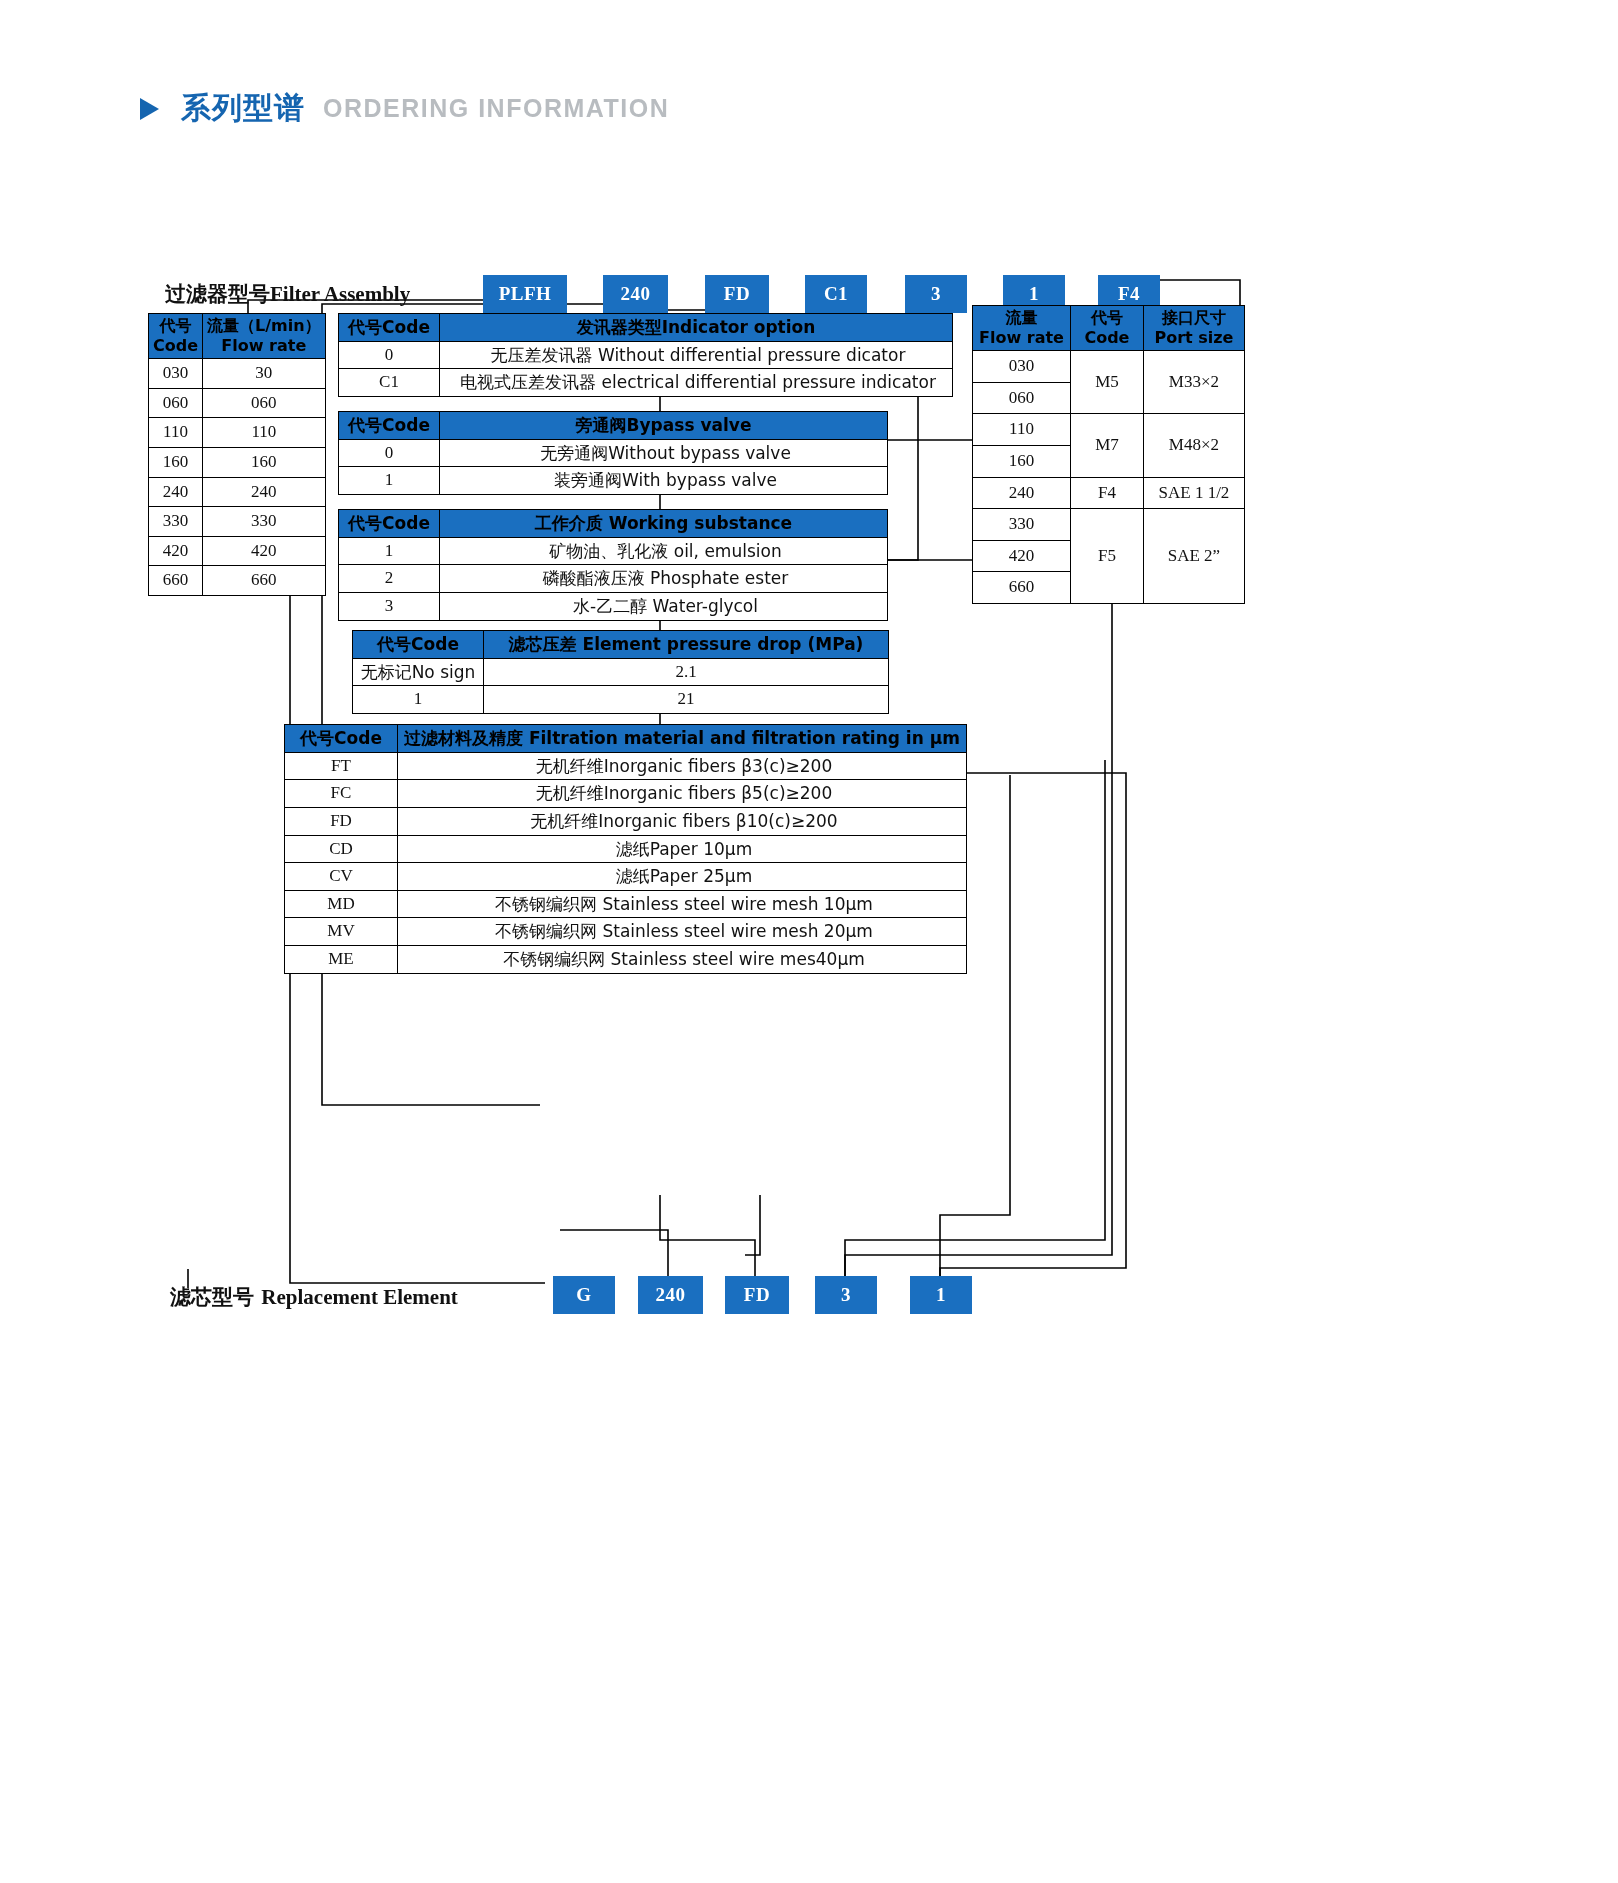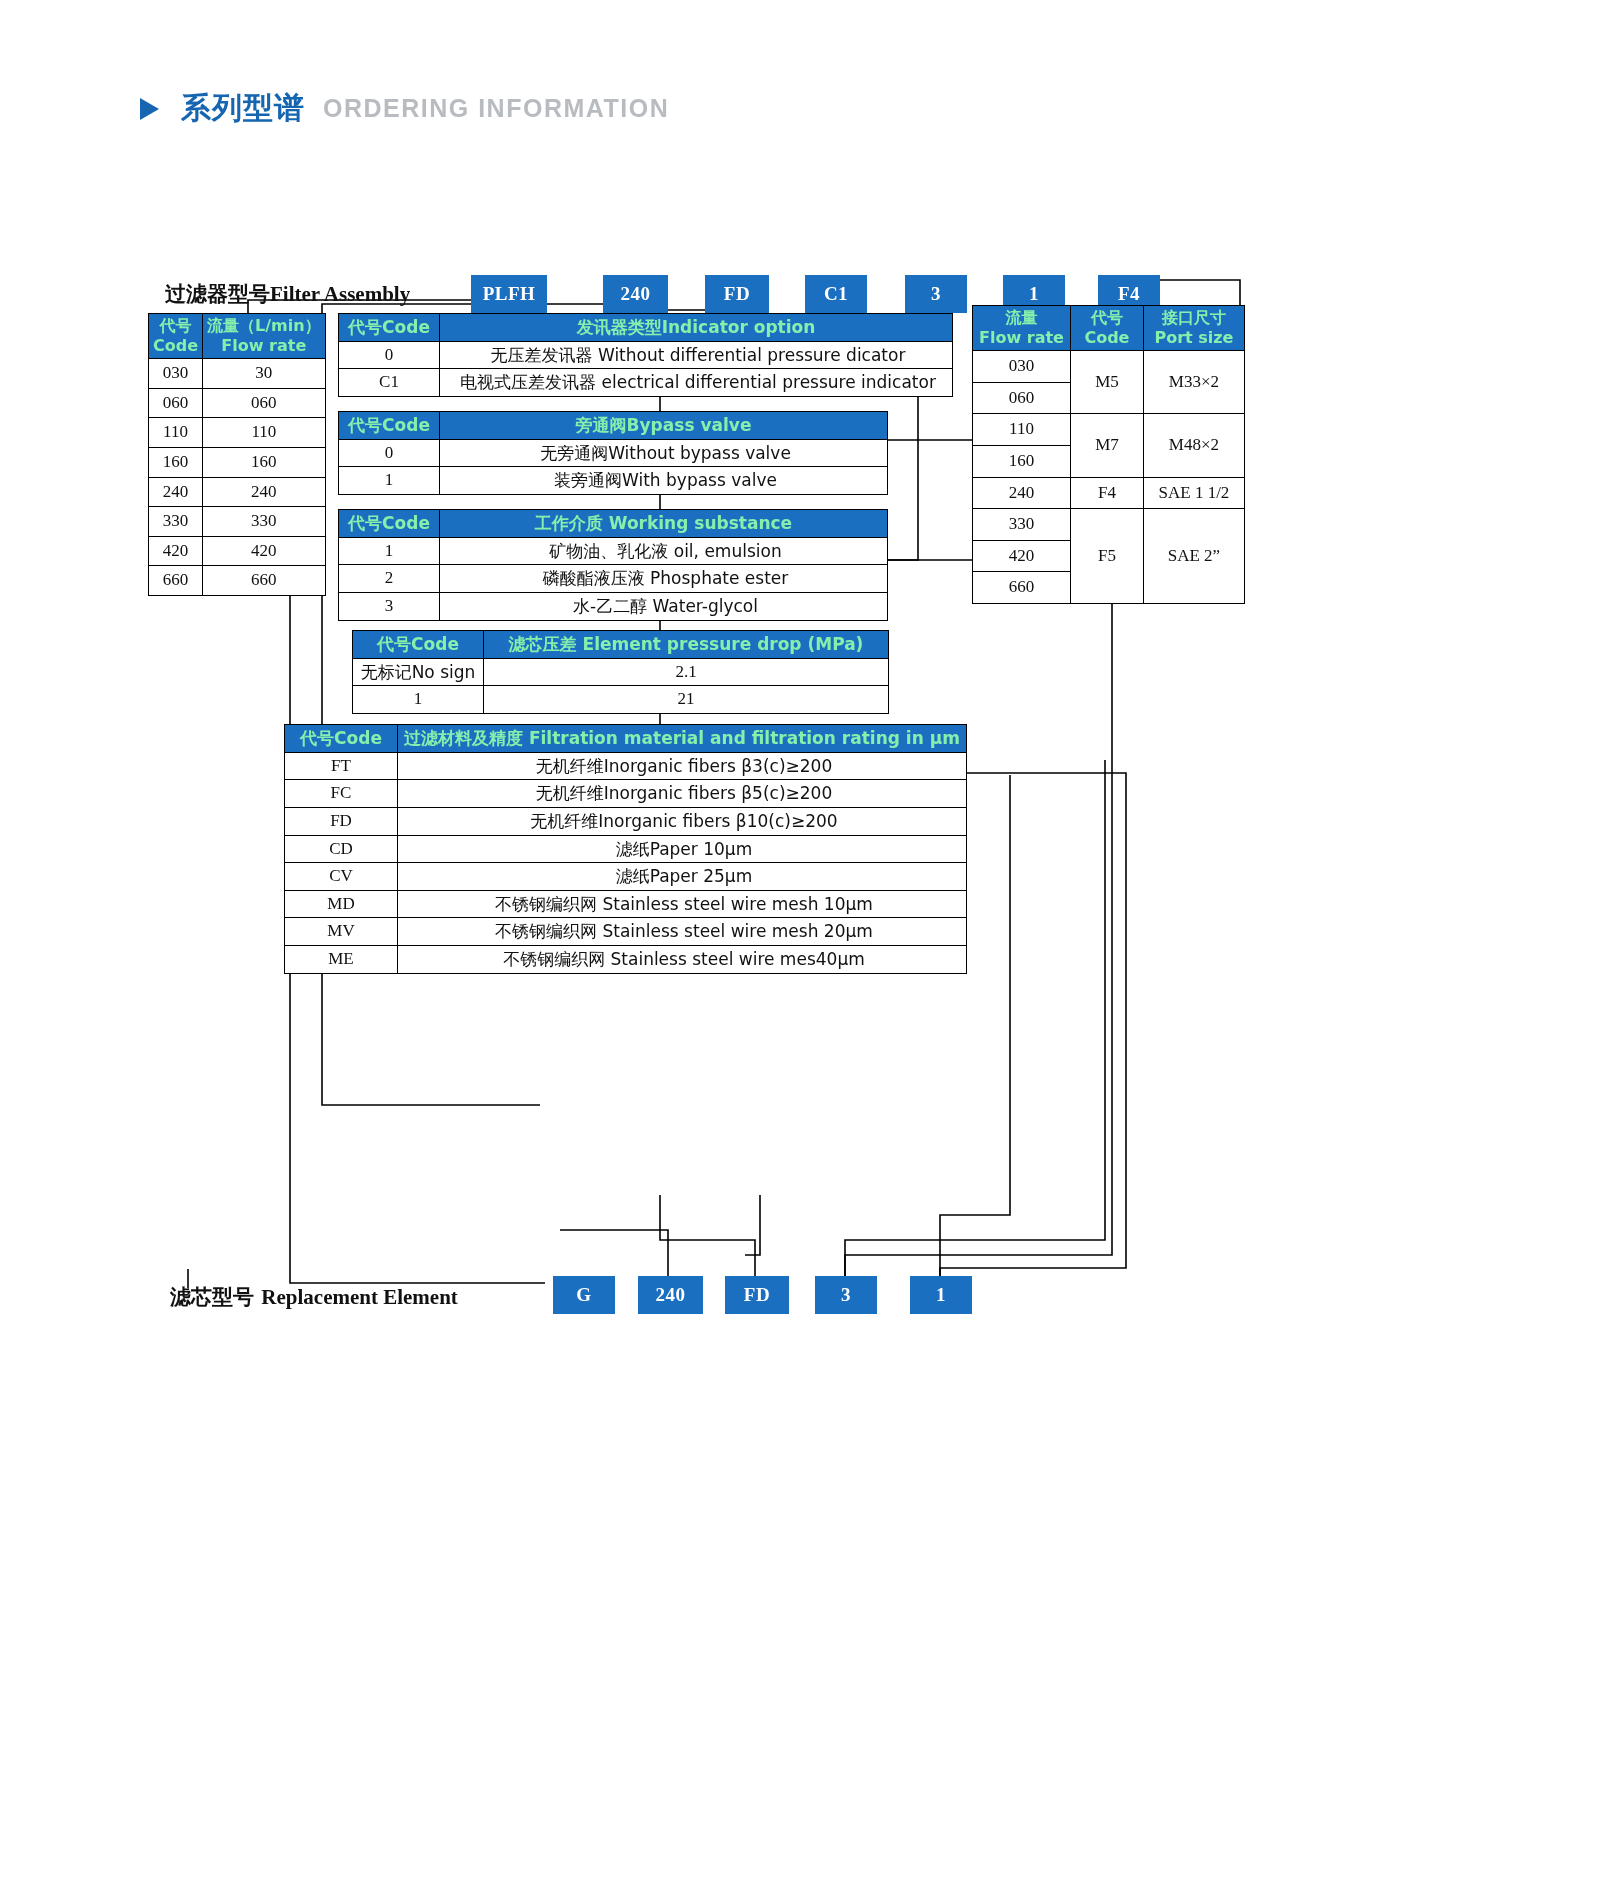--- a/index.html
+++ b/index.html
@@ -91,21 +91,21 @@
   }
   table.t th, table.t td {
     border: 1px solid #000000;
     padding: 1px 6px;
     text-align: center;
     line-height: 1.45;
     white-space: nowrap;
   }
   table.t th {
     background: #1a6fc0;
-    color: #86efac;
+    color: #000000;
     font-weight: bold;
     font-family: "DejaVu Sans", sans-serif;
     font-size: 17px;
   }
   table.t td.left {
     text-align: center;
     padding-left: 10px;
     font-family: "DejaVu Sans", sans-serif;
     font-size: 17px;
   }
@@ -201,21 +201,21 @@
     <path d="M 862,560 L 1112,560 L 1112,1255 L 845,1255 L 845,1283"></path>
 
     <path d="M 862,773 L 1126,773 L 1126,1268 L 940,1268 L 940,1283"></path>
   </g>
 </svg>
 
 <div class="rowlabel" style="left:165px; top:280px;">
   <span>过滤器型号</span><span class="en">Filter Assembly</span>
 </div>
 
-<div class="codebox" style="left:471px; top:275px; width:76px;">PLFH</div>
+<div class="codebox" style="left:483px; top:275px; width:84px;">PLFH</div>
 <div class="codebox" style="left:603px; top:275px; width:65px;">240</div>
 <div class="codebox" style="left:705px; top:275px; width:64px;">FD</div>
 <div class="codebox" style="left:805px; top:275px; width:62px;">C1</div>
 <div class="codebox" style="left:905px; top:275px; width:62px;">3</div>
 <div class="codebox" style="left:1003px; top:275px; width:62px;">1</div>
 <div class="codebox" style="left:1098px; top:275px; width:62px;">F4</div>
 
 <div class="rowlabel" style="left:170px; top:1283px;">
   <span>滤芯型号</span>
   <span class="en">Replacement Element</span>

